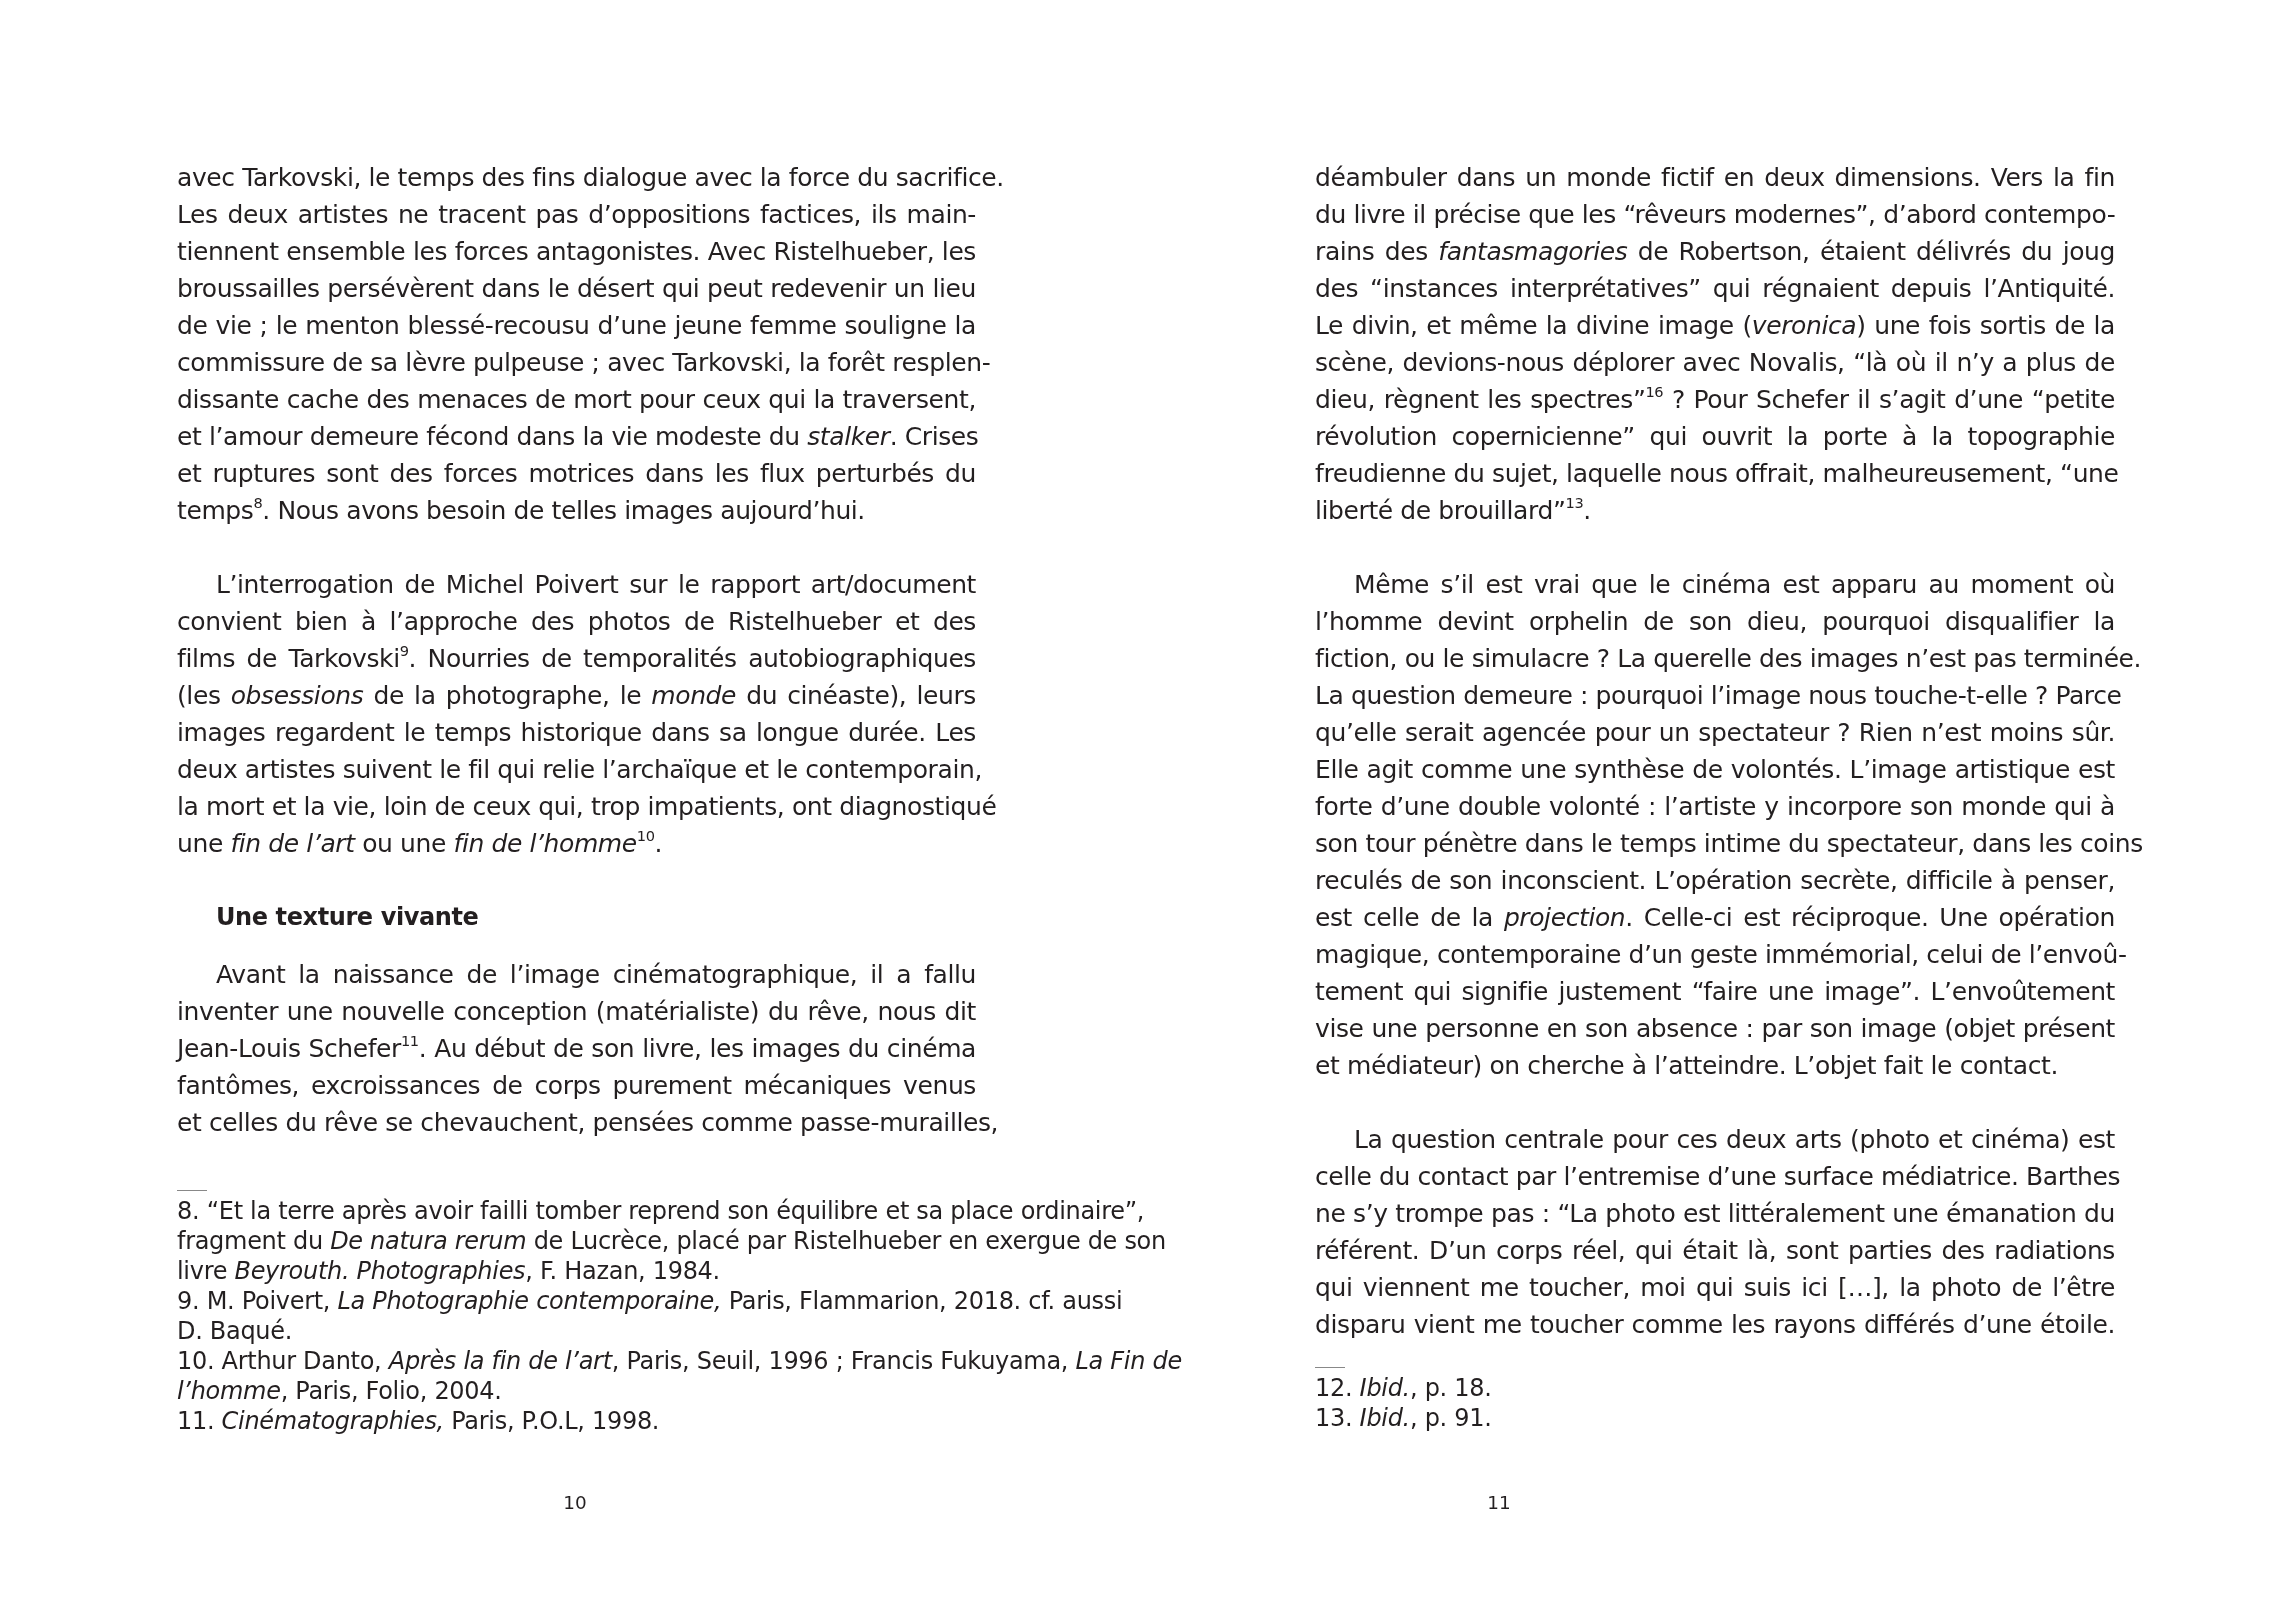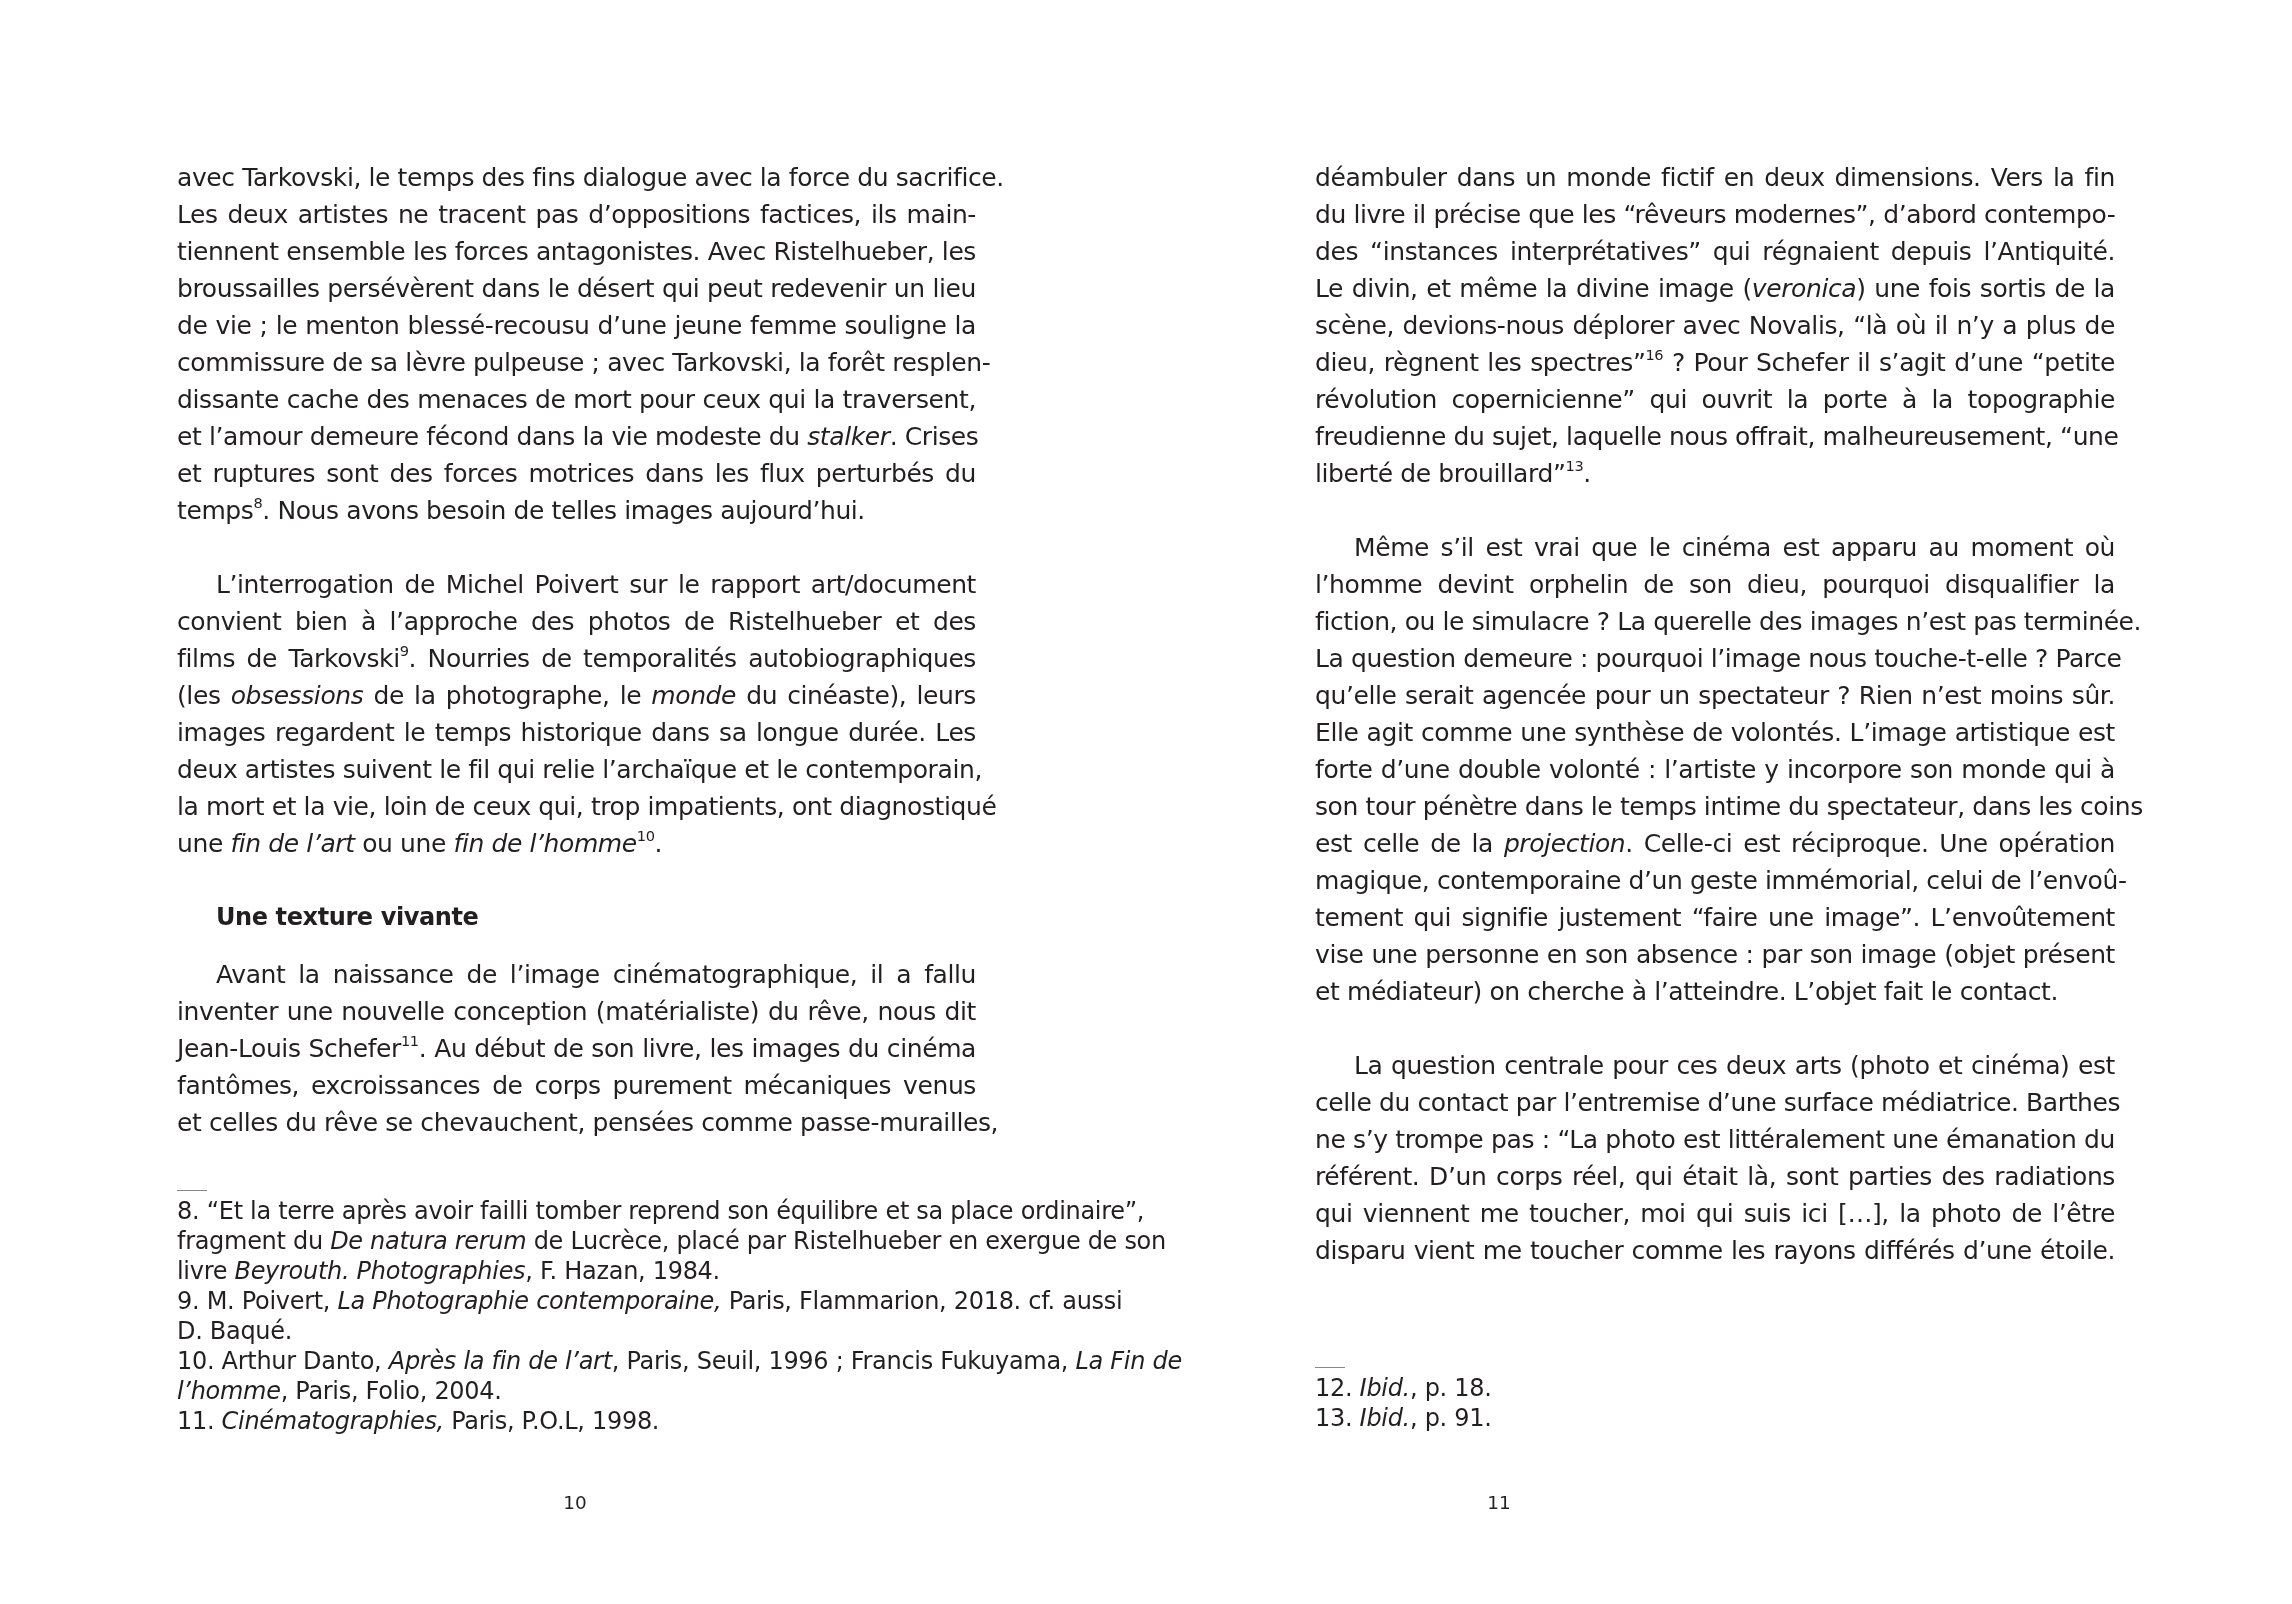--- a/index.html
+++ b/index.html
@@ -90,38 +90,40 @@
   </div>
 
   <div class="page-num">10</div>
 </div>
 
 <div class="page page-right">
   <div class="col body-text">
     <p class="para">
       <span class="line"><span>déambuler dans un monde fictif en deux dimensions. Vers la fin</span></span>
       <span class="line"><span>du livre il précise que les “rêveurs modernes”, d’abord contempo-</span></span>
+      <span class="line"><span>rains des </span><i>fantasmagories</i><span> de Robertson, étaient délivrés du joug</span></span>
       <span class="line"><span>des “instances interprétatives” qui régnaient depuis l’Antiquité.</span></span>
       <span class="line"><span>Le divin, et même la divine image (</span><i>veronica</i><span>) une fois sortis de la</span></span>
       <span class="line"><span>scène, devions-nous déplorer avec Novalis, “là où il n’y a plus de</span></span>
       <span class="line"><span>dieu, règnent les spectres”</span><sup>16</sup><span> ? Pour Schefer il s’agit d’une “petite</span></span>
       <span class="line"><span>révolution copernicienne” qui ouvrit la porte à la topographie</span></span>
       <span class="line"><span>freudienne du sujet, laquelle nous offrait, malheureusement, “une</span></span>
       <span class="line last"><span>liberté de brouillard”</span><sup>13</sup><span>.</span></span>
     </p>
 
     <p class="para">
       <span class="line indent"><span>Même s’il est vrai que le cinéma est apparu au moment où</span></span>
       <span class="line"><span>l’homme devint orphelin de son dieu, pourquoi disqualifier la</span></span>
       <span class="line"><span>fiction, ou le simulacre ? La querelle des images n’est pas terminée.</span></span>
       <span class="line"><span>La question demeure : pourquoi l’image nous touche-t-elle ? Parce</span></span>
       <span class="line"><span>qu’elle serait agencée pour un spectateur ? Rien n’est moins sûr.</span></span>
       <span class="line"><span>Elle agit comme une synthèse de volontés. L’image artistique est</span></span>
       <span class="line"><span>forte d’une double volonté : l’artiste y incorpore son monde qui à</span></span>
       <span class="line"><span>son tour pénètre dans le temps intime du spectateur, dans les coins</span></span>
+      <span class="line"><span>reculés de son inconscient. L’opération secrète, difficile à penser,</span></span>
       <span class="line"><span>est celle de la </span><i>projection</i><span>. Celle-ci est réciproque. Une opération</span></span>
       <span class="line"><span>magique, contemporaine d’un geste immémorial, celui de l’envoû-</span></span>
       <span class="line"><span>tement qui signifie justement “faire une image”. L’envoûtement</span></span>
       <span class="line"><span>vise une personne en son absence : par son image (objet présent</span></span>
       <span class="line last"><span>et médiateur) on cherche à l’atteindre. L’objet fait le contact.</span></span>
     </p>
 
     <p class="para">
       <span class="line indent"><span>La question centrale pour ces deux arts (photo et cinéma) est</span></span>
       <span class="line"><span>celle du contact par l’entremise d’une surface médiatrice. Barthes</span></span>

